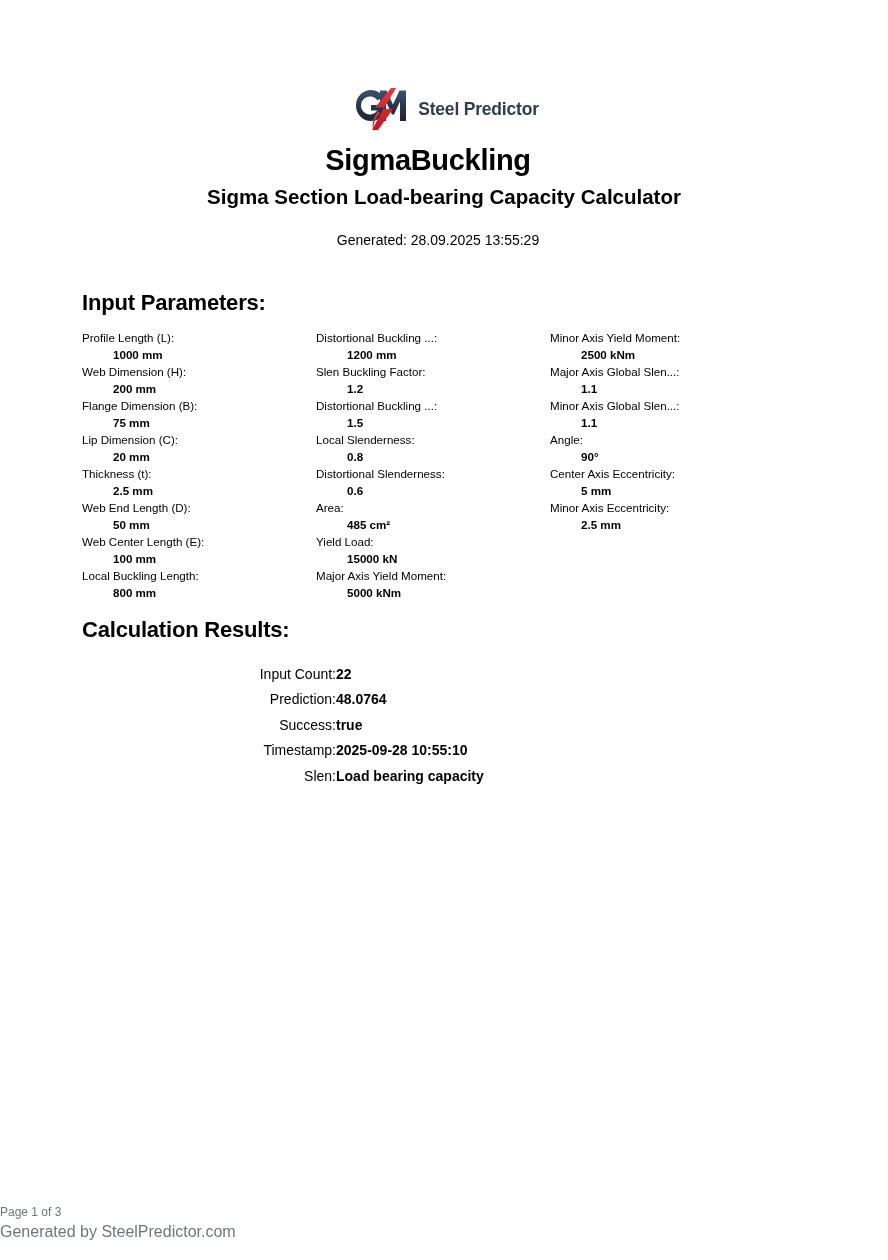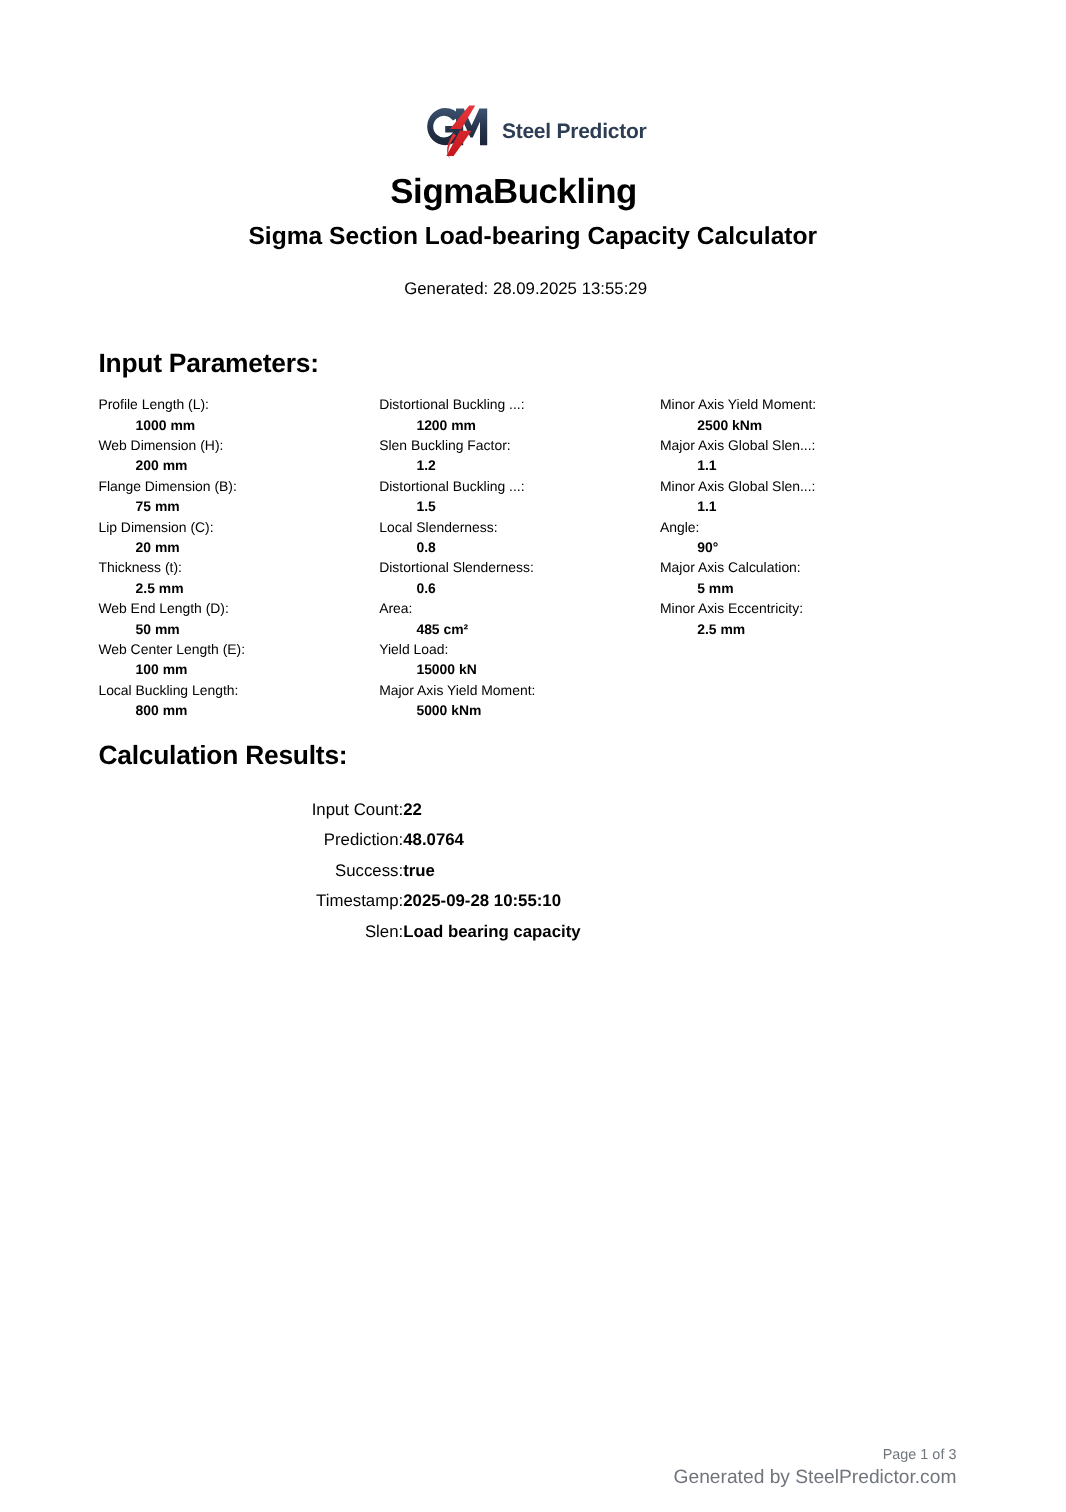--- a/index.html
+++ b/index.html
@@ -153,21 +153,21 @@
     color: #000000;
     white-space: nowrap;
   }
 
   
   .footer {
     position: absolute;
     left: 0;
     bottom: 18px;
     width: 797px;
-    text-align: right;
+    text-align: left;
   }
   .footer-page {
     font-size: 12px;
     color: #70757c;
     line-height: 20px;
   }
   .footer-credit {
     font-size: 16px;
     color: #70757c;
     line-height: 20px;
@@ -292,21 +292,21 @@
       </div>
       <div class="param-item">
         <span class="param-label">Minor Axis Global Slen...:</span>
         <span class="param-value">1.1</span>
       </div>
       <div class="param-item">
         <span class="param-label">Angle:</span>
         <span class="param-value">90°</span>
       </div>
       <div class="param-item">
-        <span class="param-label">Major Axis Calculation:</span>
+        <span class="param-label">Center Axis Eccentricity:</span>
         <span class="param-value">5 mm</span>
       </div>
       <div class="param-item">
         <span class="param-label">Minor Axis Eccentricity:</span>
         <span class="param-value">2.5 mm</span>
       </div>
     </div>
 
   </div>
 

